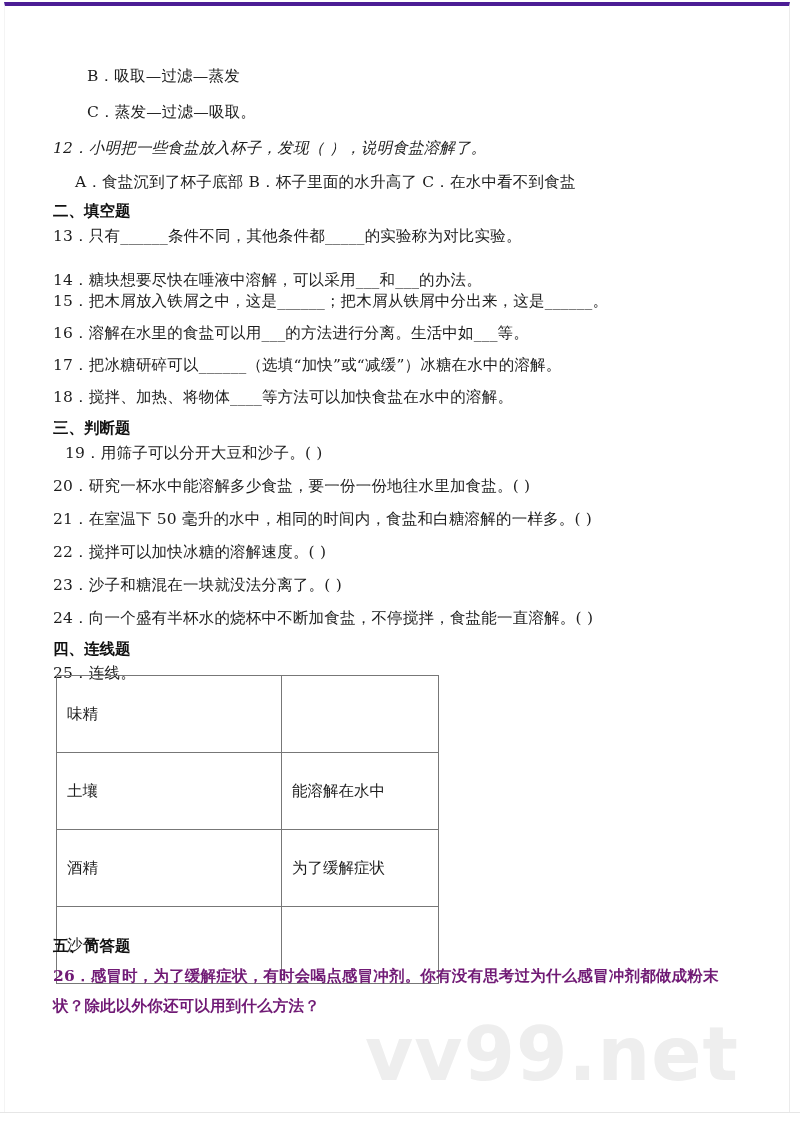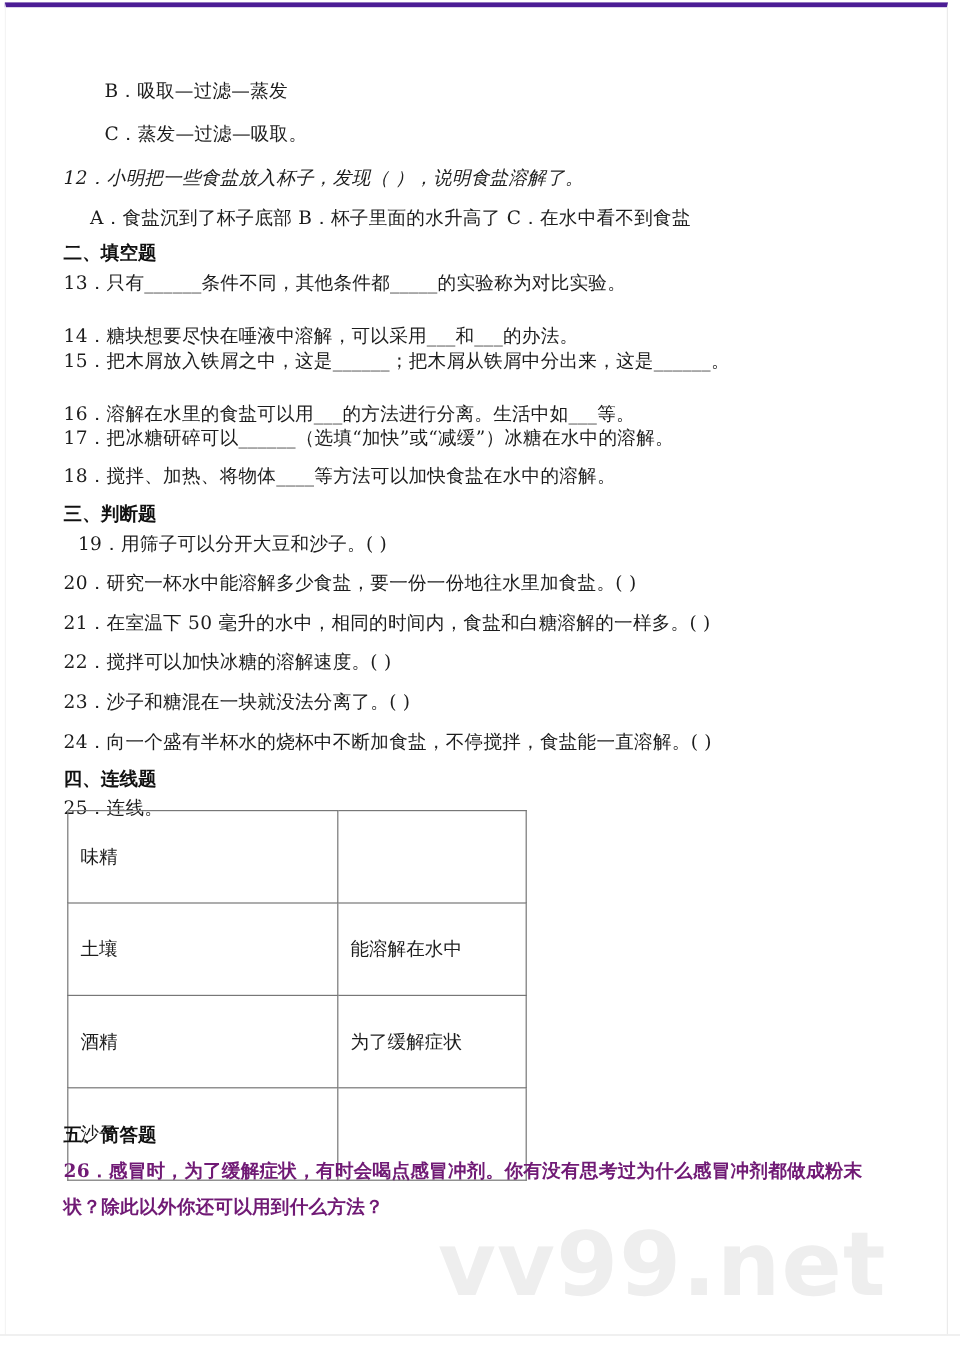--- a/index.html
+++ b/index.html
@@ -118,21 +118,21 @@
 
       <div class="line" style="left:0px; top:132px;font-style:italic;">12．小明把一些食盐放入杯子，发现（    ），说明食盐溶解了。</div>
 
       <div class="line" style="left:22px; top:166px;">A．食盐沉到了杯子底部 B．杯子里面的水升高了    C．在水中看不到食盐</div>
 
       <div class="sec-head" style="left:0px; top:195px;">二、填空题</div>
 
       <div class="line" style="left:0px; top:220px;">13．只有______条件不同，其他条件都_____的实验称为对比实验。</div>
       <div class="line" style="left:0px; top:252px;margin-top:12px;">14．糖块想要尽快在唾液中溶解，可以采用___和___的办法。</div>
       <div class="line" style="left:0px; top:285px;">15．把木屑放入铁屑之中，这是______；把木屑从铁屑中分出来，这是______。</div>
-      <div class="line" style="left:0px; top:317px;margin-top:12px;">16．溶解在水里的食盐可以用___的方法进行分离。生活中如___等。</div>
+      <div class="line" style="left:0px; top:317px;">16．溶解在水里的食盐可以用___的方法进行分离。生活中如___等。</div>
       <div class="line" style="left:0px; top:349px;">17．把冰糖研碎可以______（选填“加快”或“减缓”）冰糖在水中的溶解。</div>
       <div class="line" style="left:0px; top:381px;">18．搅拌、加热、将物体____等方法可以加快食盐在水中的溶解。</div>
 
       <div class="sec-head" style="left:0px; top:412px;">三、判断题</div>
 
       <div class="line" style="left:0px; top:437px;margin-left:12px;">19．用筛子可以分开大豆和沙子。(        )</div>
       <div class="line" style="left:0px; top:470px;">20．研究一杯水中能溶解多少食盐，要一份一份地往水里加食盐。(        )</div>
       <div class="line" style="left:0px; top:503px;">21．在室温下 50 毫升的水中，相同的时间内，食盐和白糖溶解的一样多。(        )</div>
       <div class="line" style="left:0px; top:536px;">22．搅拌可以加快冰糖的溶解速度。(        )</div>
       <div class="line" style="left:0px; top:569px;">23．沙子和糖混在一块就没法分离了。(        )</div>

